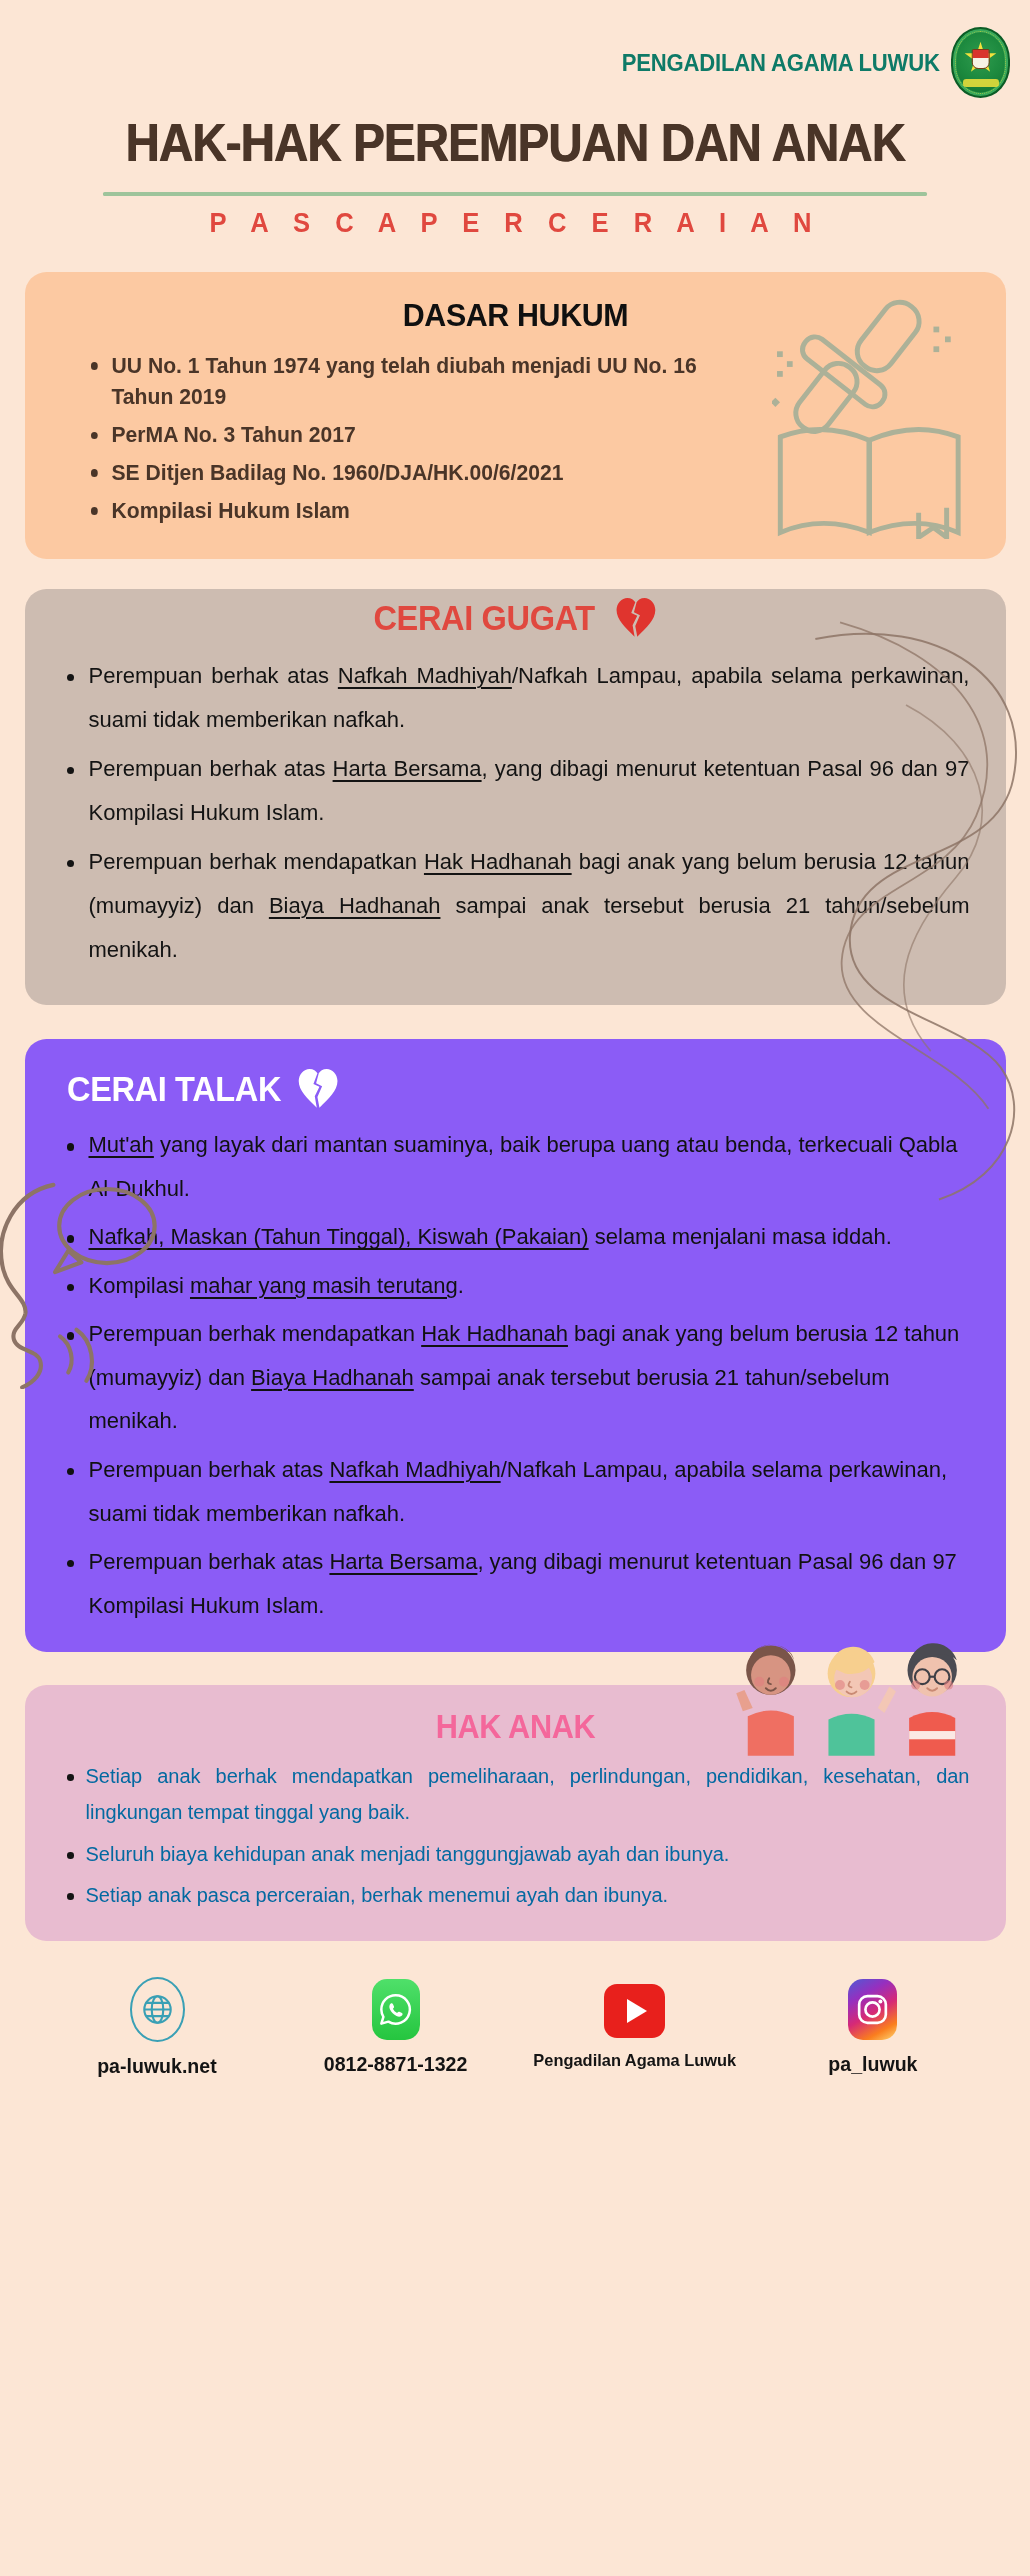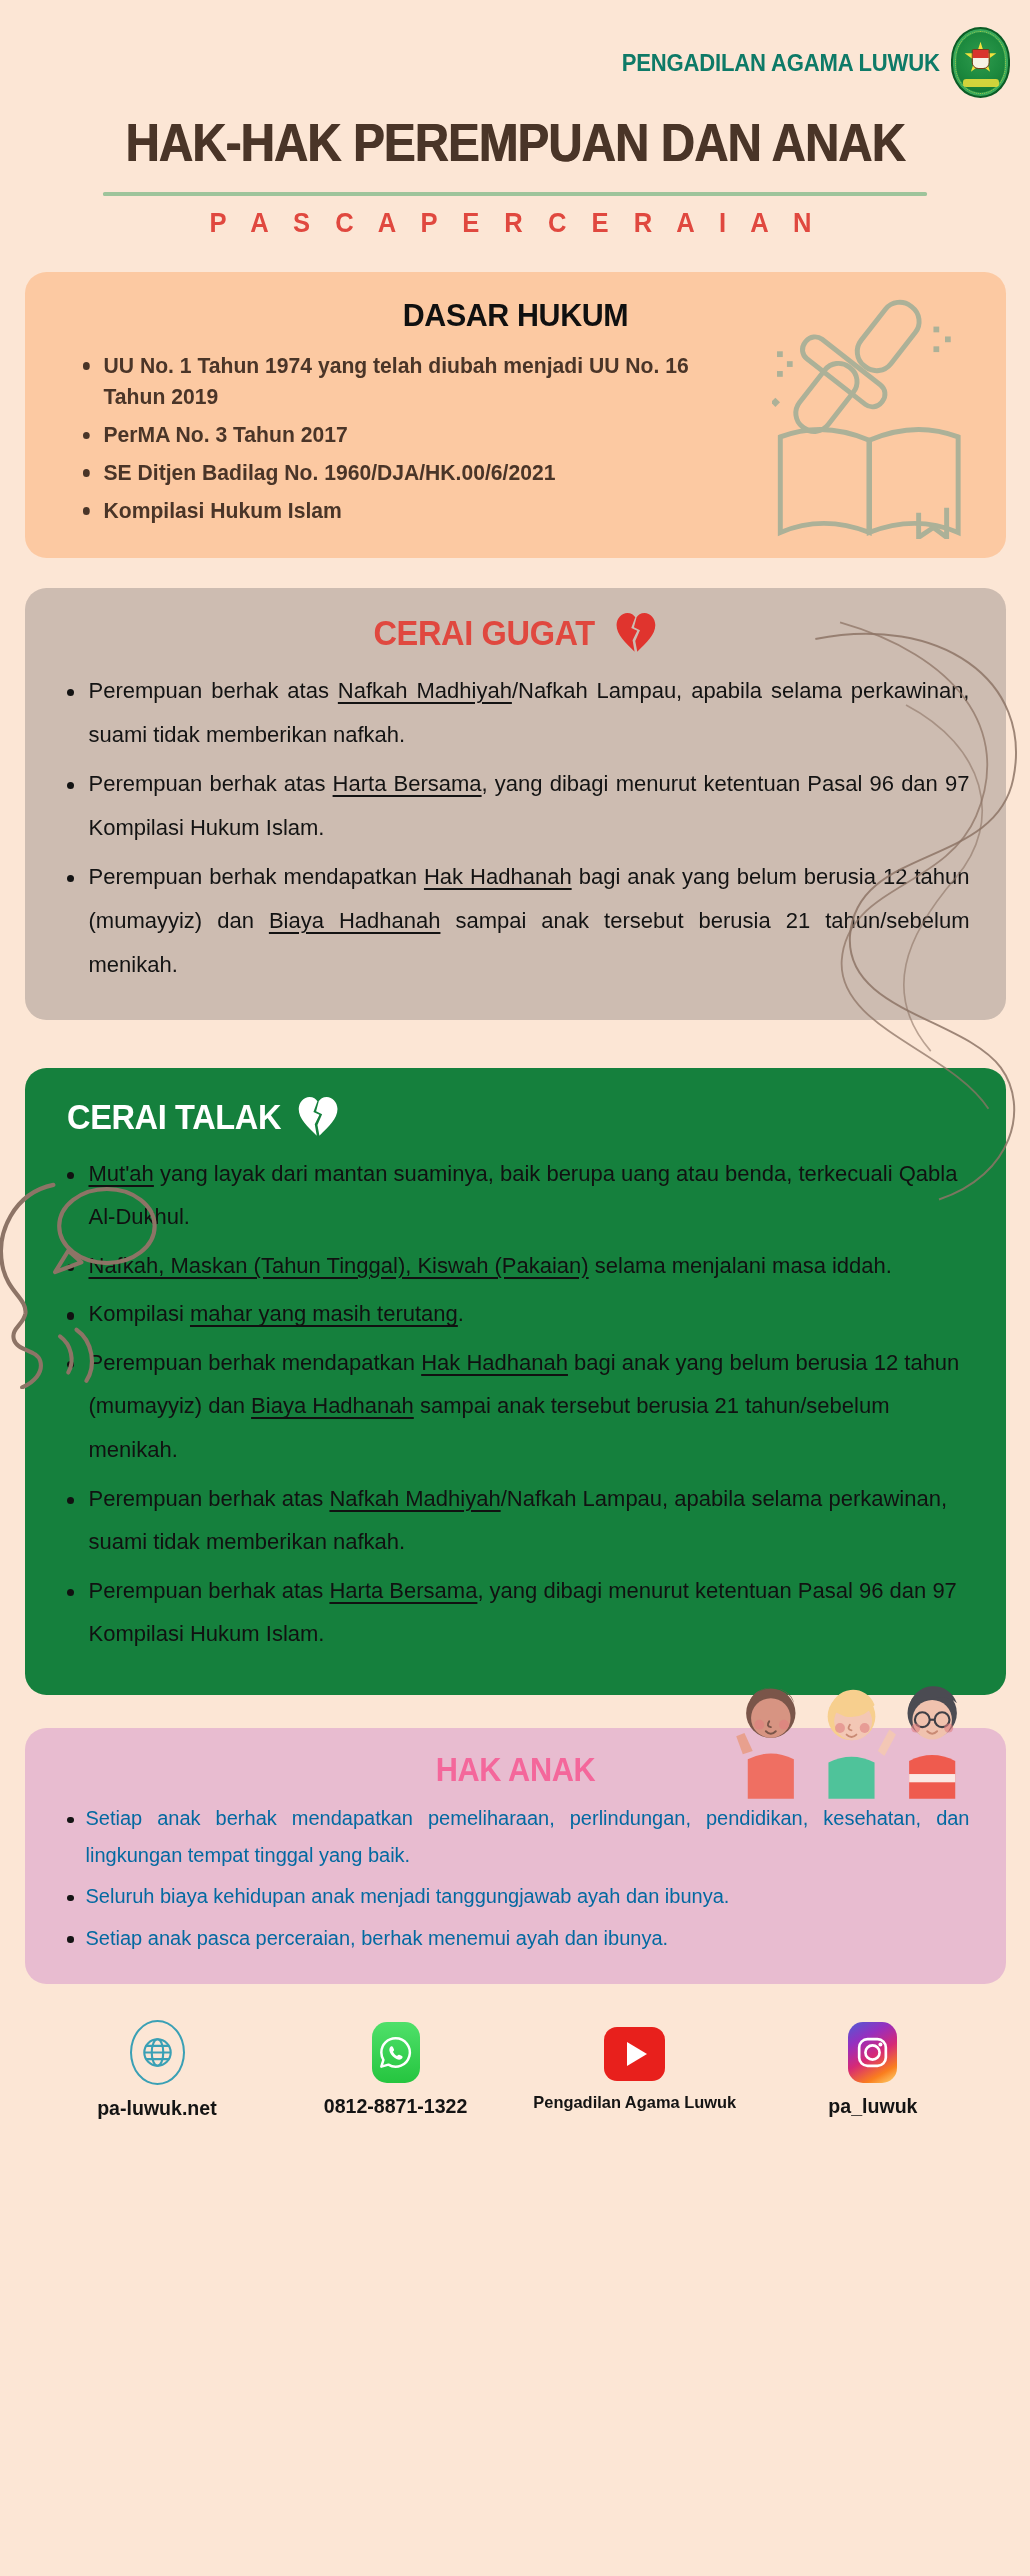--- a/index.html
+++ b/index.html
@@ -100,21 +100,21 @@
     margin-top:35px;
     padding:21.4px 33px 25px 33px;
   }
   .dasar-title{
     text-align:center;
     font-family:"Liberation Sans", sans-serif;
     font-weight:bold;font-size:32px;color:#101010;
     letter-spacing:-0.4px;margin:3.3px 0 16.5px 0;
     transform:scaleX(0.95);
   }
-  .dasar-list{margin:0;padding-left:25px;list-style:none;}
+  .dasar-list{margin:8px;padding-left:25px;list-style:none;}
   .dasar-list li{
     position:relative;
     font-family:"Liberation Sans", sans-serif;
     font-weight:bold;font-size:22px;color:#4a3528;
     line-height:1.42;margin-bottom:6.6px;
     padding-left:21.4px;
     transform:scaleX(0.96);transform-origin:left;
     max-width:651px;
   }
   .dasar-list li::before{
@@ -123,21 +123,21 @@
   }
   .gavel{
     position:absolute;right:28px;top:20px;width:206px;height:247px;
     opacity:.95;pointer-events:none;
   }
 
   
   .card-gugat{
     background:#cdbcb1;
     margin-top:30px;
-    padding:17px 36px 28px 36px;
+    padding:1px 36px 28px 36px;
   }
   .title-gugat{
     text-align:center;
     font-family:"Liberation Sans", sans-serif;
     font-weight:bold;font-size:35px;color:#e0483f;
     letter-spacing:-0.4px;
     transform:scaleX(0.93);
     margin:5px 0 13px 0;
     display:flex;align-items:center;justify-content:center;gap:21.4px;
   }
@@ -155,23 +155,23 @@
   }
   .hand-list li::before{
     content:"";position:absolute;left:6.6px;top:20px;
     width:7.4px;height:7.4px;border-radius:50%;background:#131313;
   }
   .card-gugat .hand-list li{text-align:justify;}
   u{text-decoration:underline;text-underline-offset:4.1px;text-decoration-thickness:2.1px;}
 
   
   .card-talak{
-    background:#15803d;
-    margin-top:48px;
-    padding:20px 36px 34px 36px;
+    background:#8b5cf6;
+    margin-top:34px;
+    padding:20px 36px 20px 36px;
   }
   .title-talak{
     font-family:"Liberation Sans", sans-serif;
     font-weight:bold;font-size:35px;color:#ffffff;
     letter-spacing:-0.4px;transform:scaleX(0.93);transform-origin:left;
     margin:6.6px 0 11.5px 6.6px;
     display:flex;align-items:center;gap:16.5px;
   }
   .card-talak .hand-list li{color:#111;line-height:1.98;text-align:left;}
   .card-talak .hand-list li::before{background:#111;}

